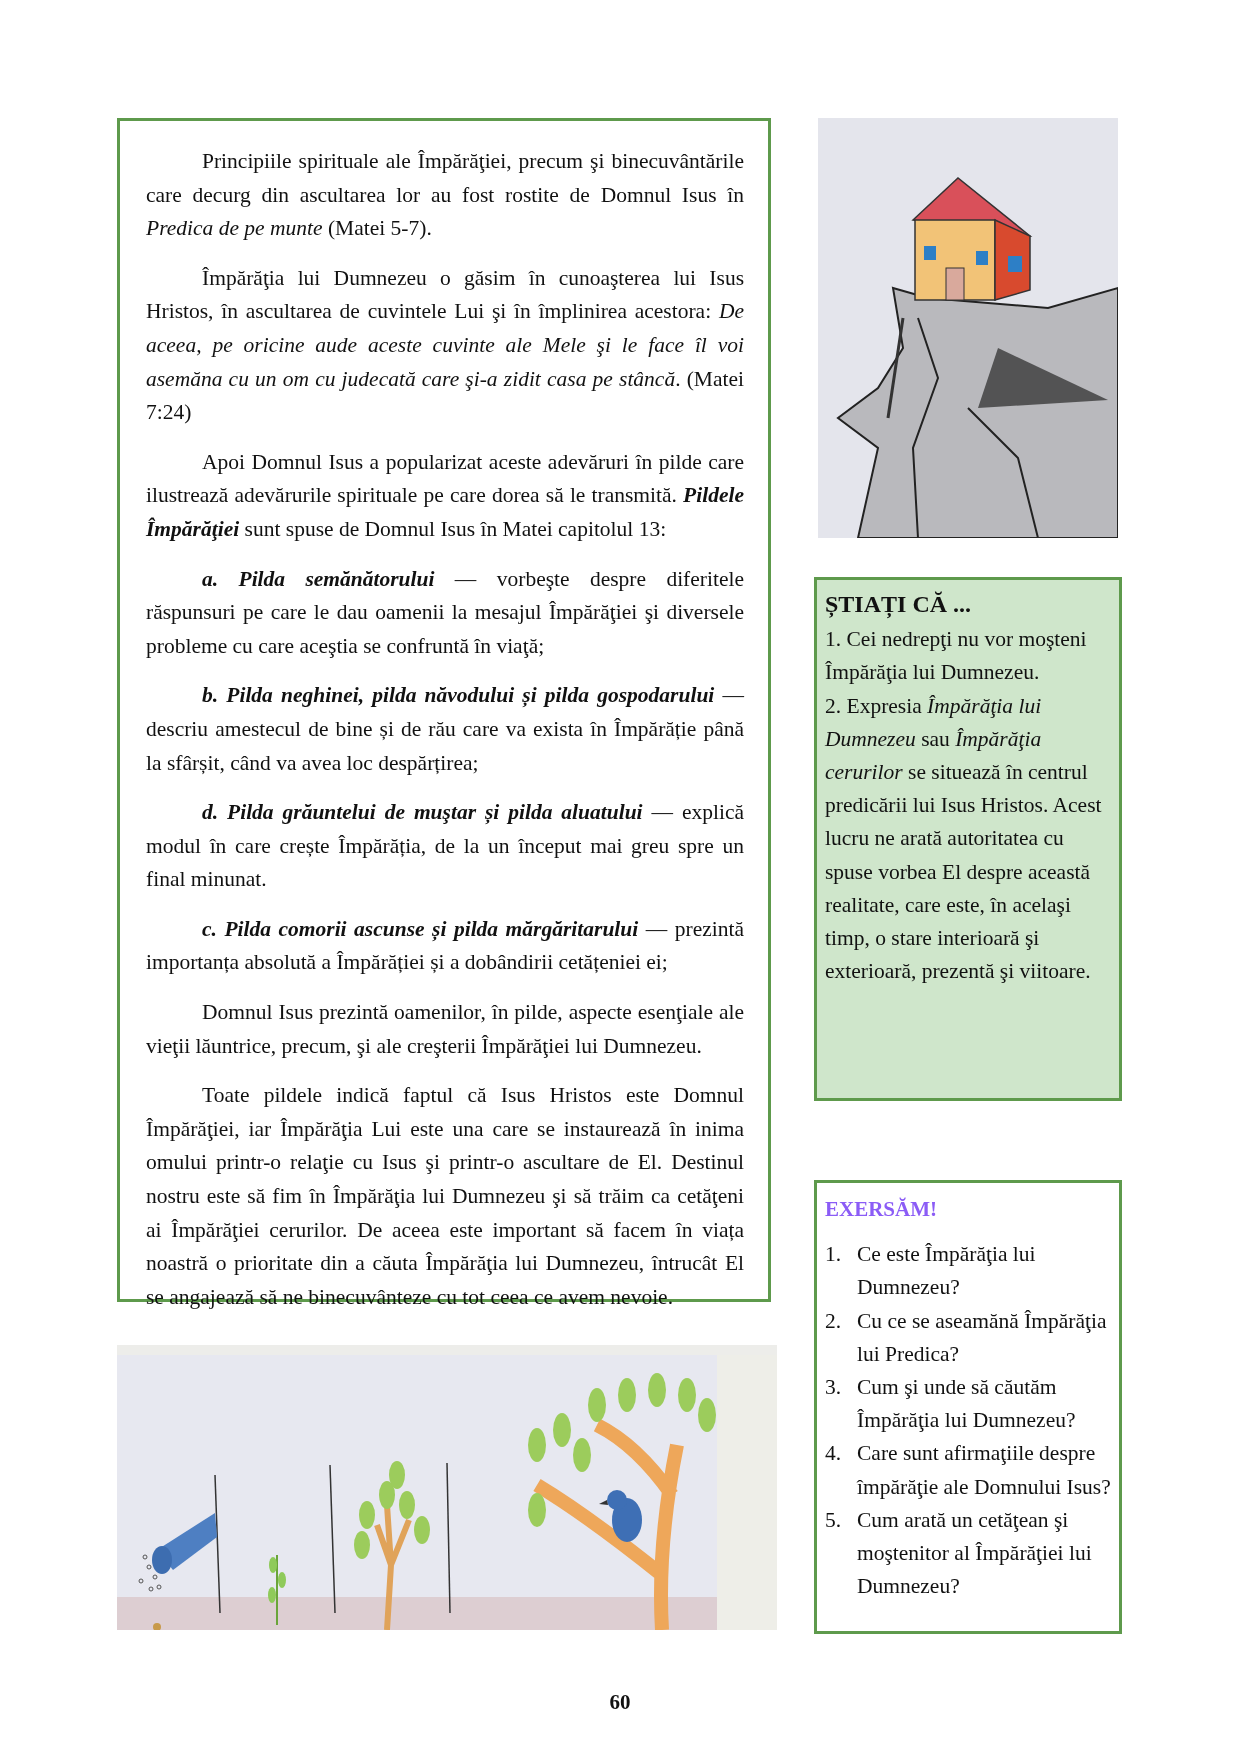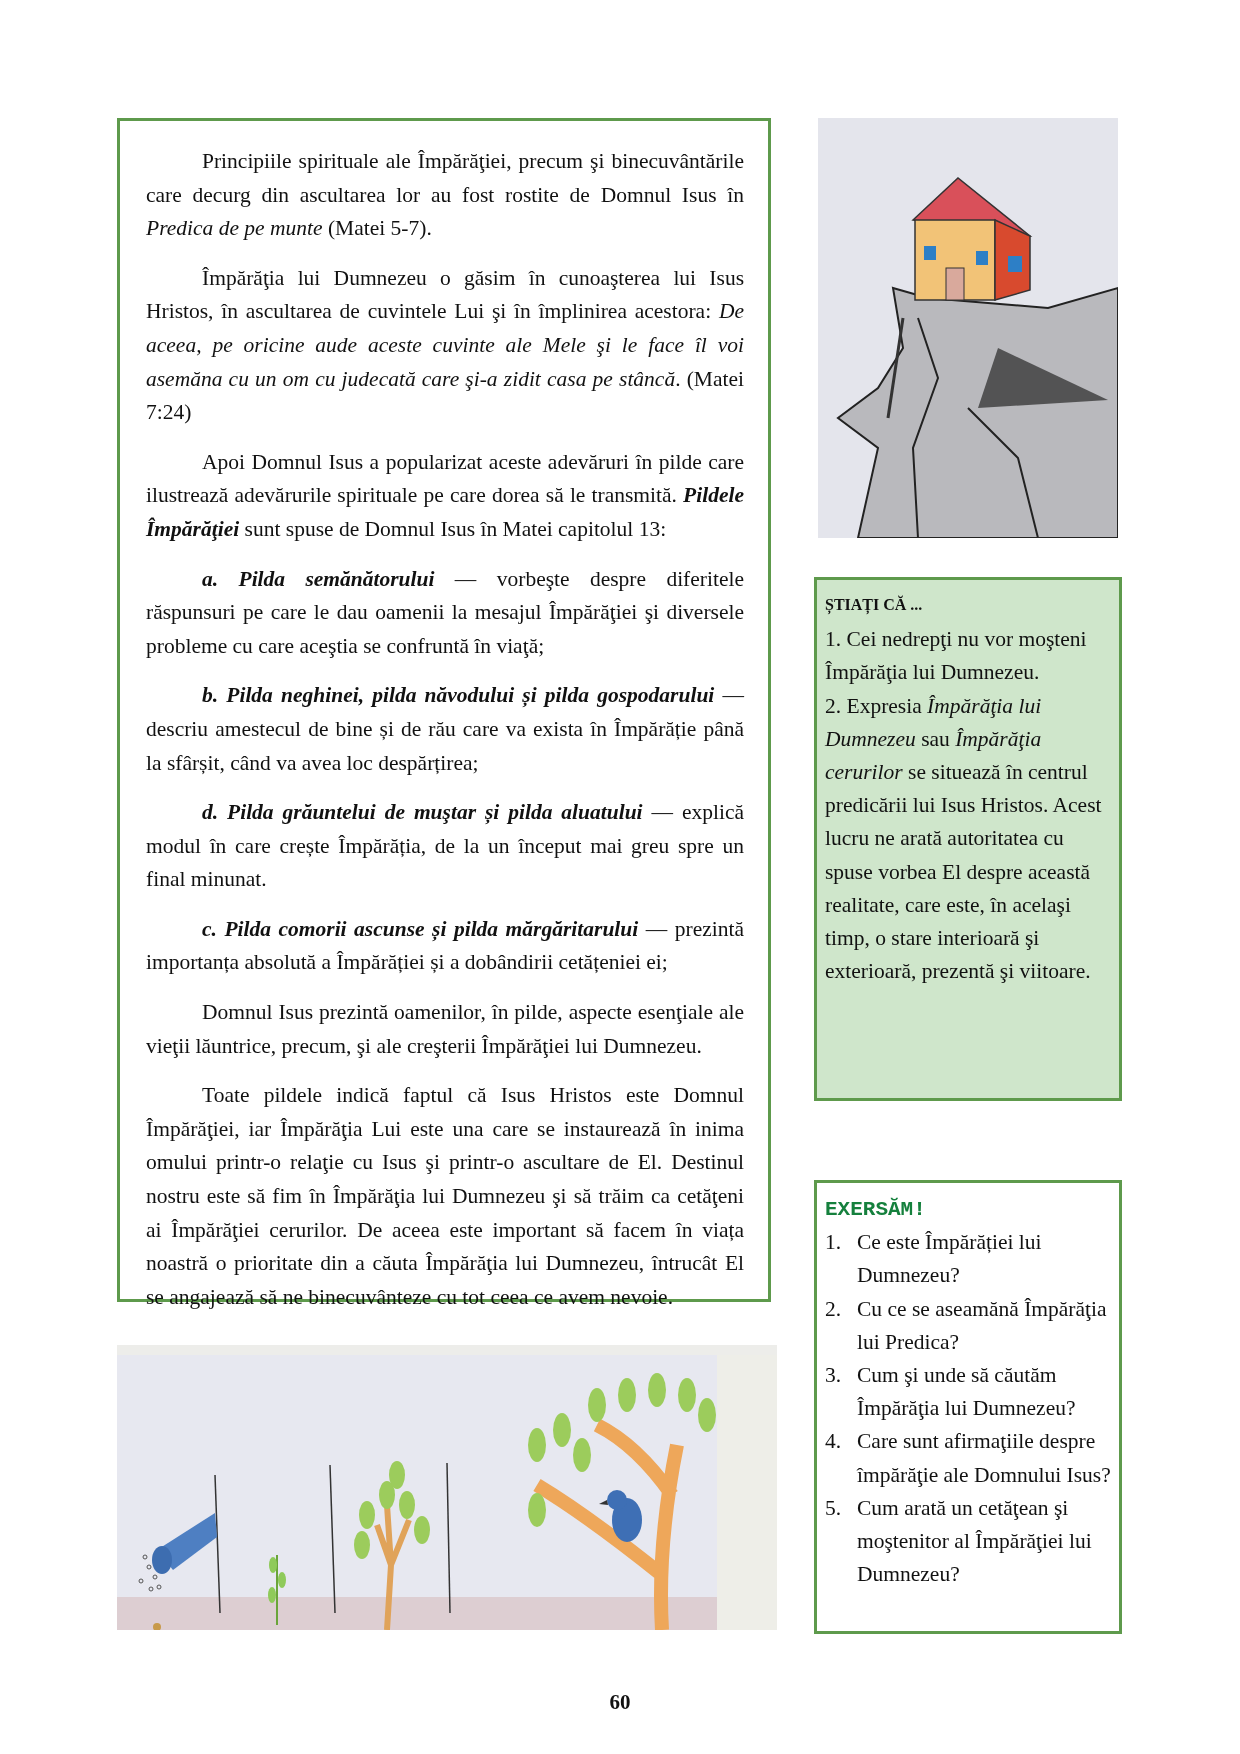--- a/index.html
+++ b/index.html
@@ -26,29 +26,29 @@
     .tree-img {
       position: absolute; left: 117px; top: 1345px; width: 660px; height: 285px;
       background: #e7e8f0; overflow: hidden;
     }
 
     .know-box {
       position: absolute; left: 814px; top: 577px; width: 308px; height: 524px;
       background: #cfe6cb; border: 3px solid #5e9a4c; box-sizing: border-box;
       padding: 8px 10px 0 8px; font-size: 21.5px; line-height: 33.2px;
     }
-    .know-title { font-weight: bold; font-size: 16px; margin-bottom: 2px; }
+    .know-title { font-weight: bold; font-size: 24px; margin-bottom: 2px; }
     .know-box p { margin: 0; font-family: Liberation Serif, serif; }
 
     .ex-box {
       position: absolute; left: 814px; top: 1180px; width: 308px; height: 454px;
       background: #ffffff; border: 3px solid #5e9a4c; box-sizing: border-box;
       padding: 10px 8px 0 8px; font-size: 21.5px; line-height: 33.2px;
     }
-    .ex-title { font-weight: bold; color: #15803d; font-size: 21px; margin-bottom: 0; font-family: Liberation Mono, monospace; }
+    .ex-title { font-weight: bold; color: #8b5cf6; font-size: 21px; margin-bottom: 12px; }
     .ex-list { list-style: none; margin: 0; padding: 0; }
     .ex-list li { display: flex; }
     .ex-num { width: 32px; flex: 0 0 32px; }
     .ex-text { flex: 1; }
 
     .page-num {
       position: absolute; left: 0; width: 1240px; top: 1648px; text-align: center;
       font-weight: bold; font-size: 21px; margin-top: 42px;
     }
   </style>
@@ -91,21 +91,21 @@
   <div class="know-title">ȘTIAȚI CĂ ...</div>
   <p>1. Cei nedrepţi nu vor moşteni Împărăţia lui Dumnezeu.</p>
   <p><span>2. Expresia </span><i>Împărăţia lui Dumnezeu</i><span> sau </span><i>Împărăţia cerurilor</i><span> se situează în centrul predicării lui Isus Hristos. Acest lucru ne arată autoritatea cu spuse vorbea El despre această realitate, care este, în acelaşi timp, o stare interioară şi exterioară, prezentă şi viitoare.</span></p>
 </div>
 
 <div class="ex-box">
   <div class="ex-title">EXERSĂM!</div>
   <ul class="ex-list">
     <li>
         <span class="ex-num">1.</span>
-        <span class="ex-text">Ce este Împărăției lui Dumnezeu?</span>
+        <span class="ex-text">Ce este Împărăţia lui Dumnezeu?</span>
       </li>
     <li>
         <span class="ex-num">2.</span>
         <span class="ex-text">Cu ce se aseamănă Împărăţia lui Predica?</span>
       </li>
     <li>
         <span class="ex-num">3.</span>
         <span class="ex-text">Cum şi unde să căutăm Împărăţia lui Dumnezeu?</span>
       </li>
     <li>

